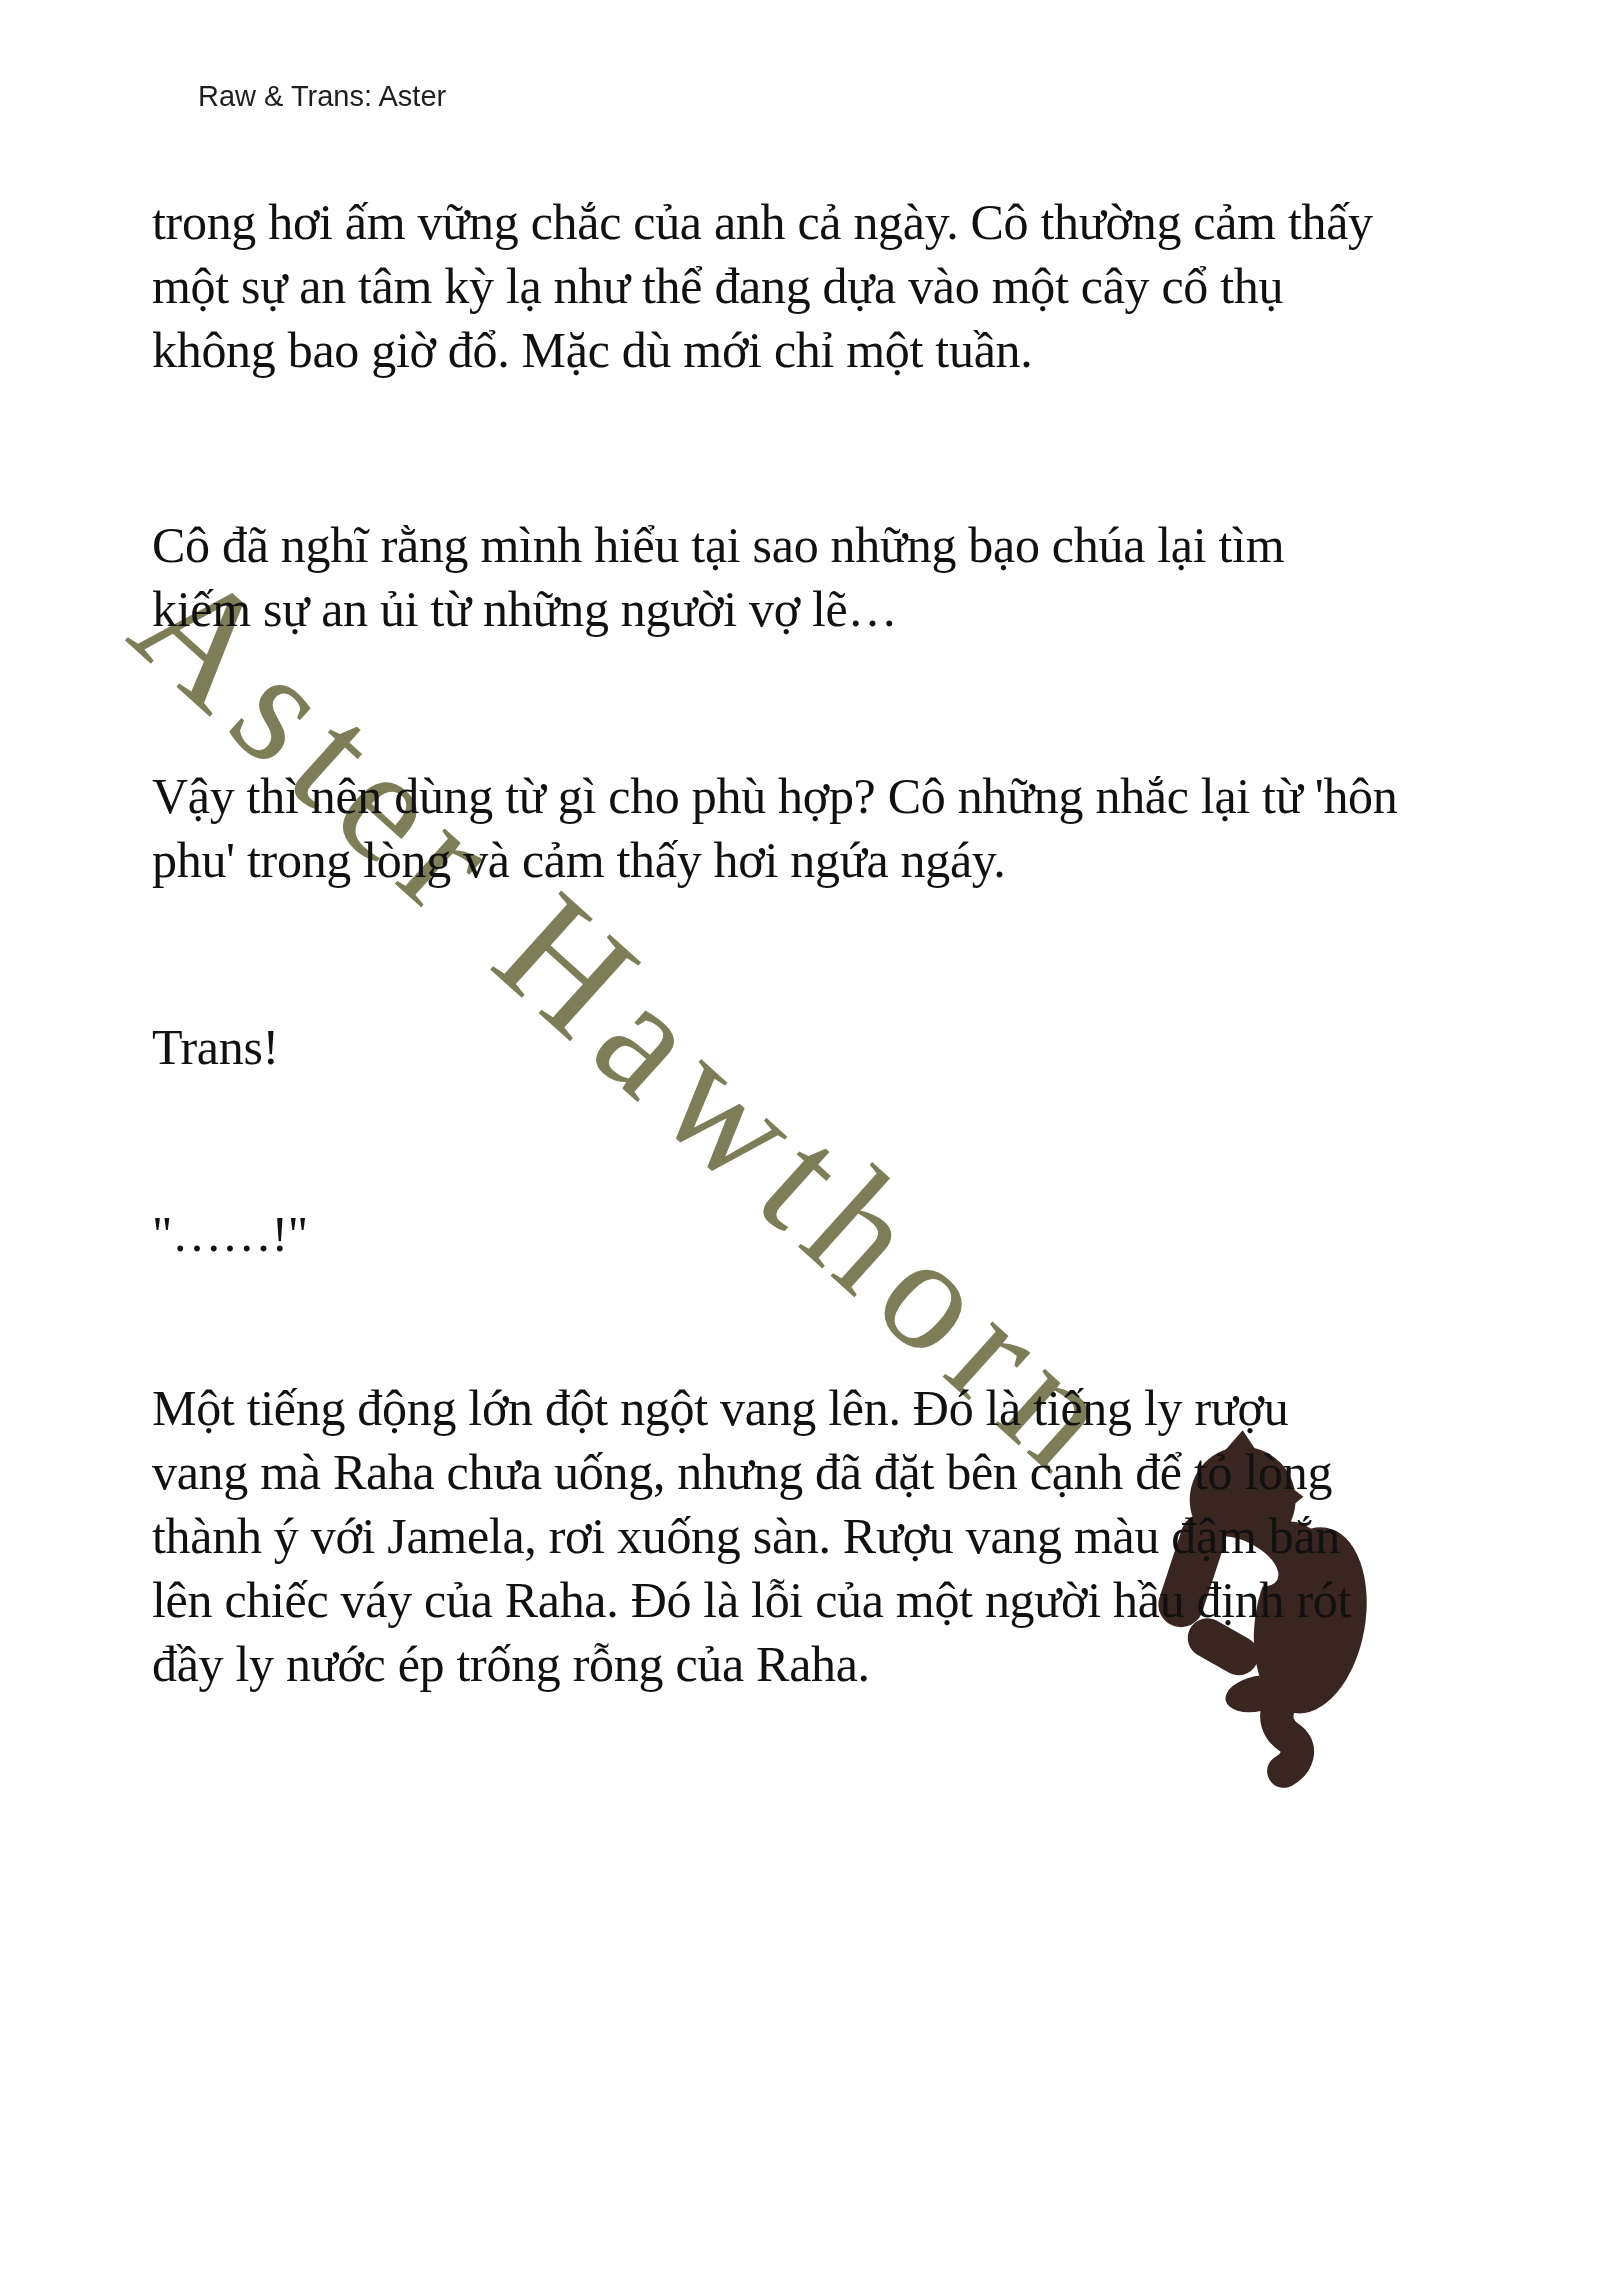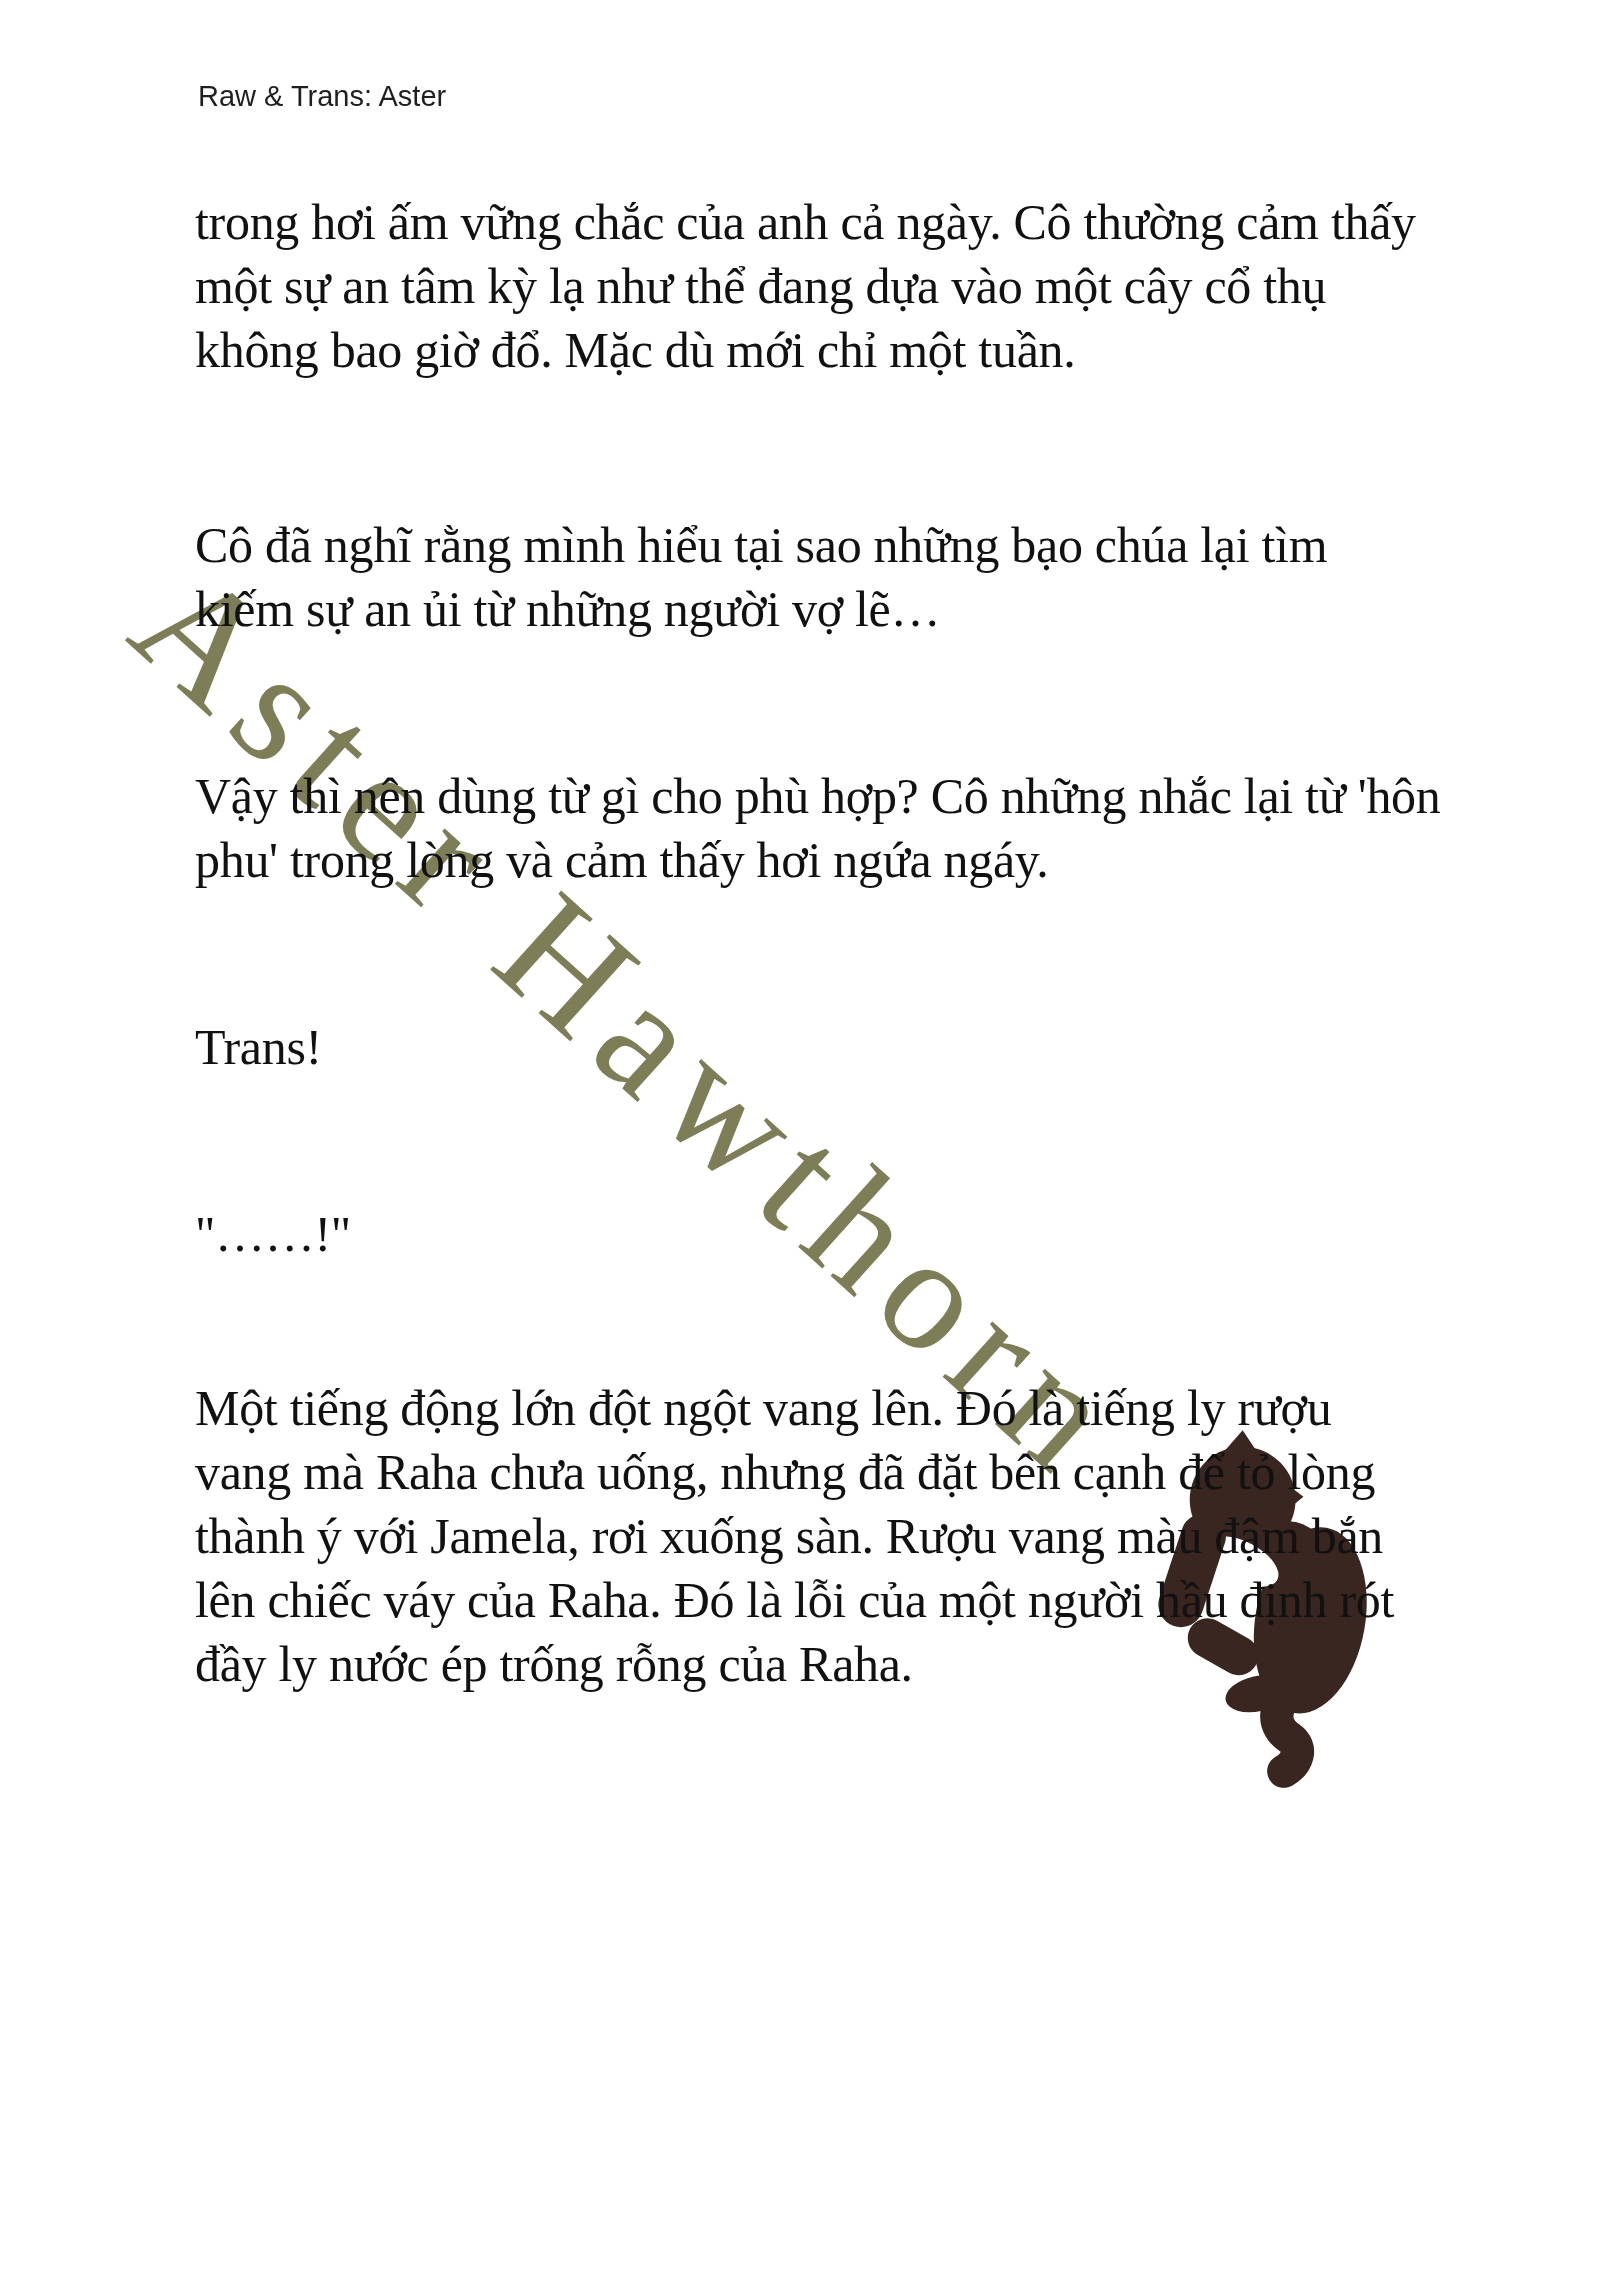--- a/index.html
+++ b/index.html
@@ -76,21 +76,21 @@
     <g stroke="#3a2620" fill="none" stroke-linecap="round">
 
       <path d="M 78 112 L 55 182" stroke-width="46"></path>
 
       <path d="M 82 216 L 114 234" stroke-width="40"></path>
 
       <path d="M 207 244 C 152 268 140 300 166 318 C 180 328 174 344 160 352" stroke-width="34"></path>
     </g>
   </svg>
 
-  <div class="body-text" style="color: rgb(17, 17, 17); margin-left: 43px;">
+  <div class="body-text" style="color: rgb(17, 17, 17);">
     <p class="gap-lg">trong hơi ấm vững chắc của anh cả ngày. Cô thường cảm thấy
 một sự an tâm kỳ lạ như thể đang dựa vào một cây cổ thụ
 không bao giờ đổ. Mặc dù mới chỉ một tuần.</p>
     <p>Cô đã nghĩ rằng mình hiểu tại sao những bạo chúa lại tìm
 kiếm sự an ủi từ những người vợ lẽ…</p>
     <p>Vậy thì nên dùng từ gì cho phù hợp? Cô những nhắc lại từ 'hôn
 phu' trong lòng và cảm thấy hơi ngứa ngáy.</p>
     <p>Trans!</p>
     <p class="gap-sm">"……!"</p>
     <p>Một tiếng động lớn đột ngột vang lên. Đó là tiếng ly rượu

